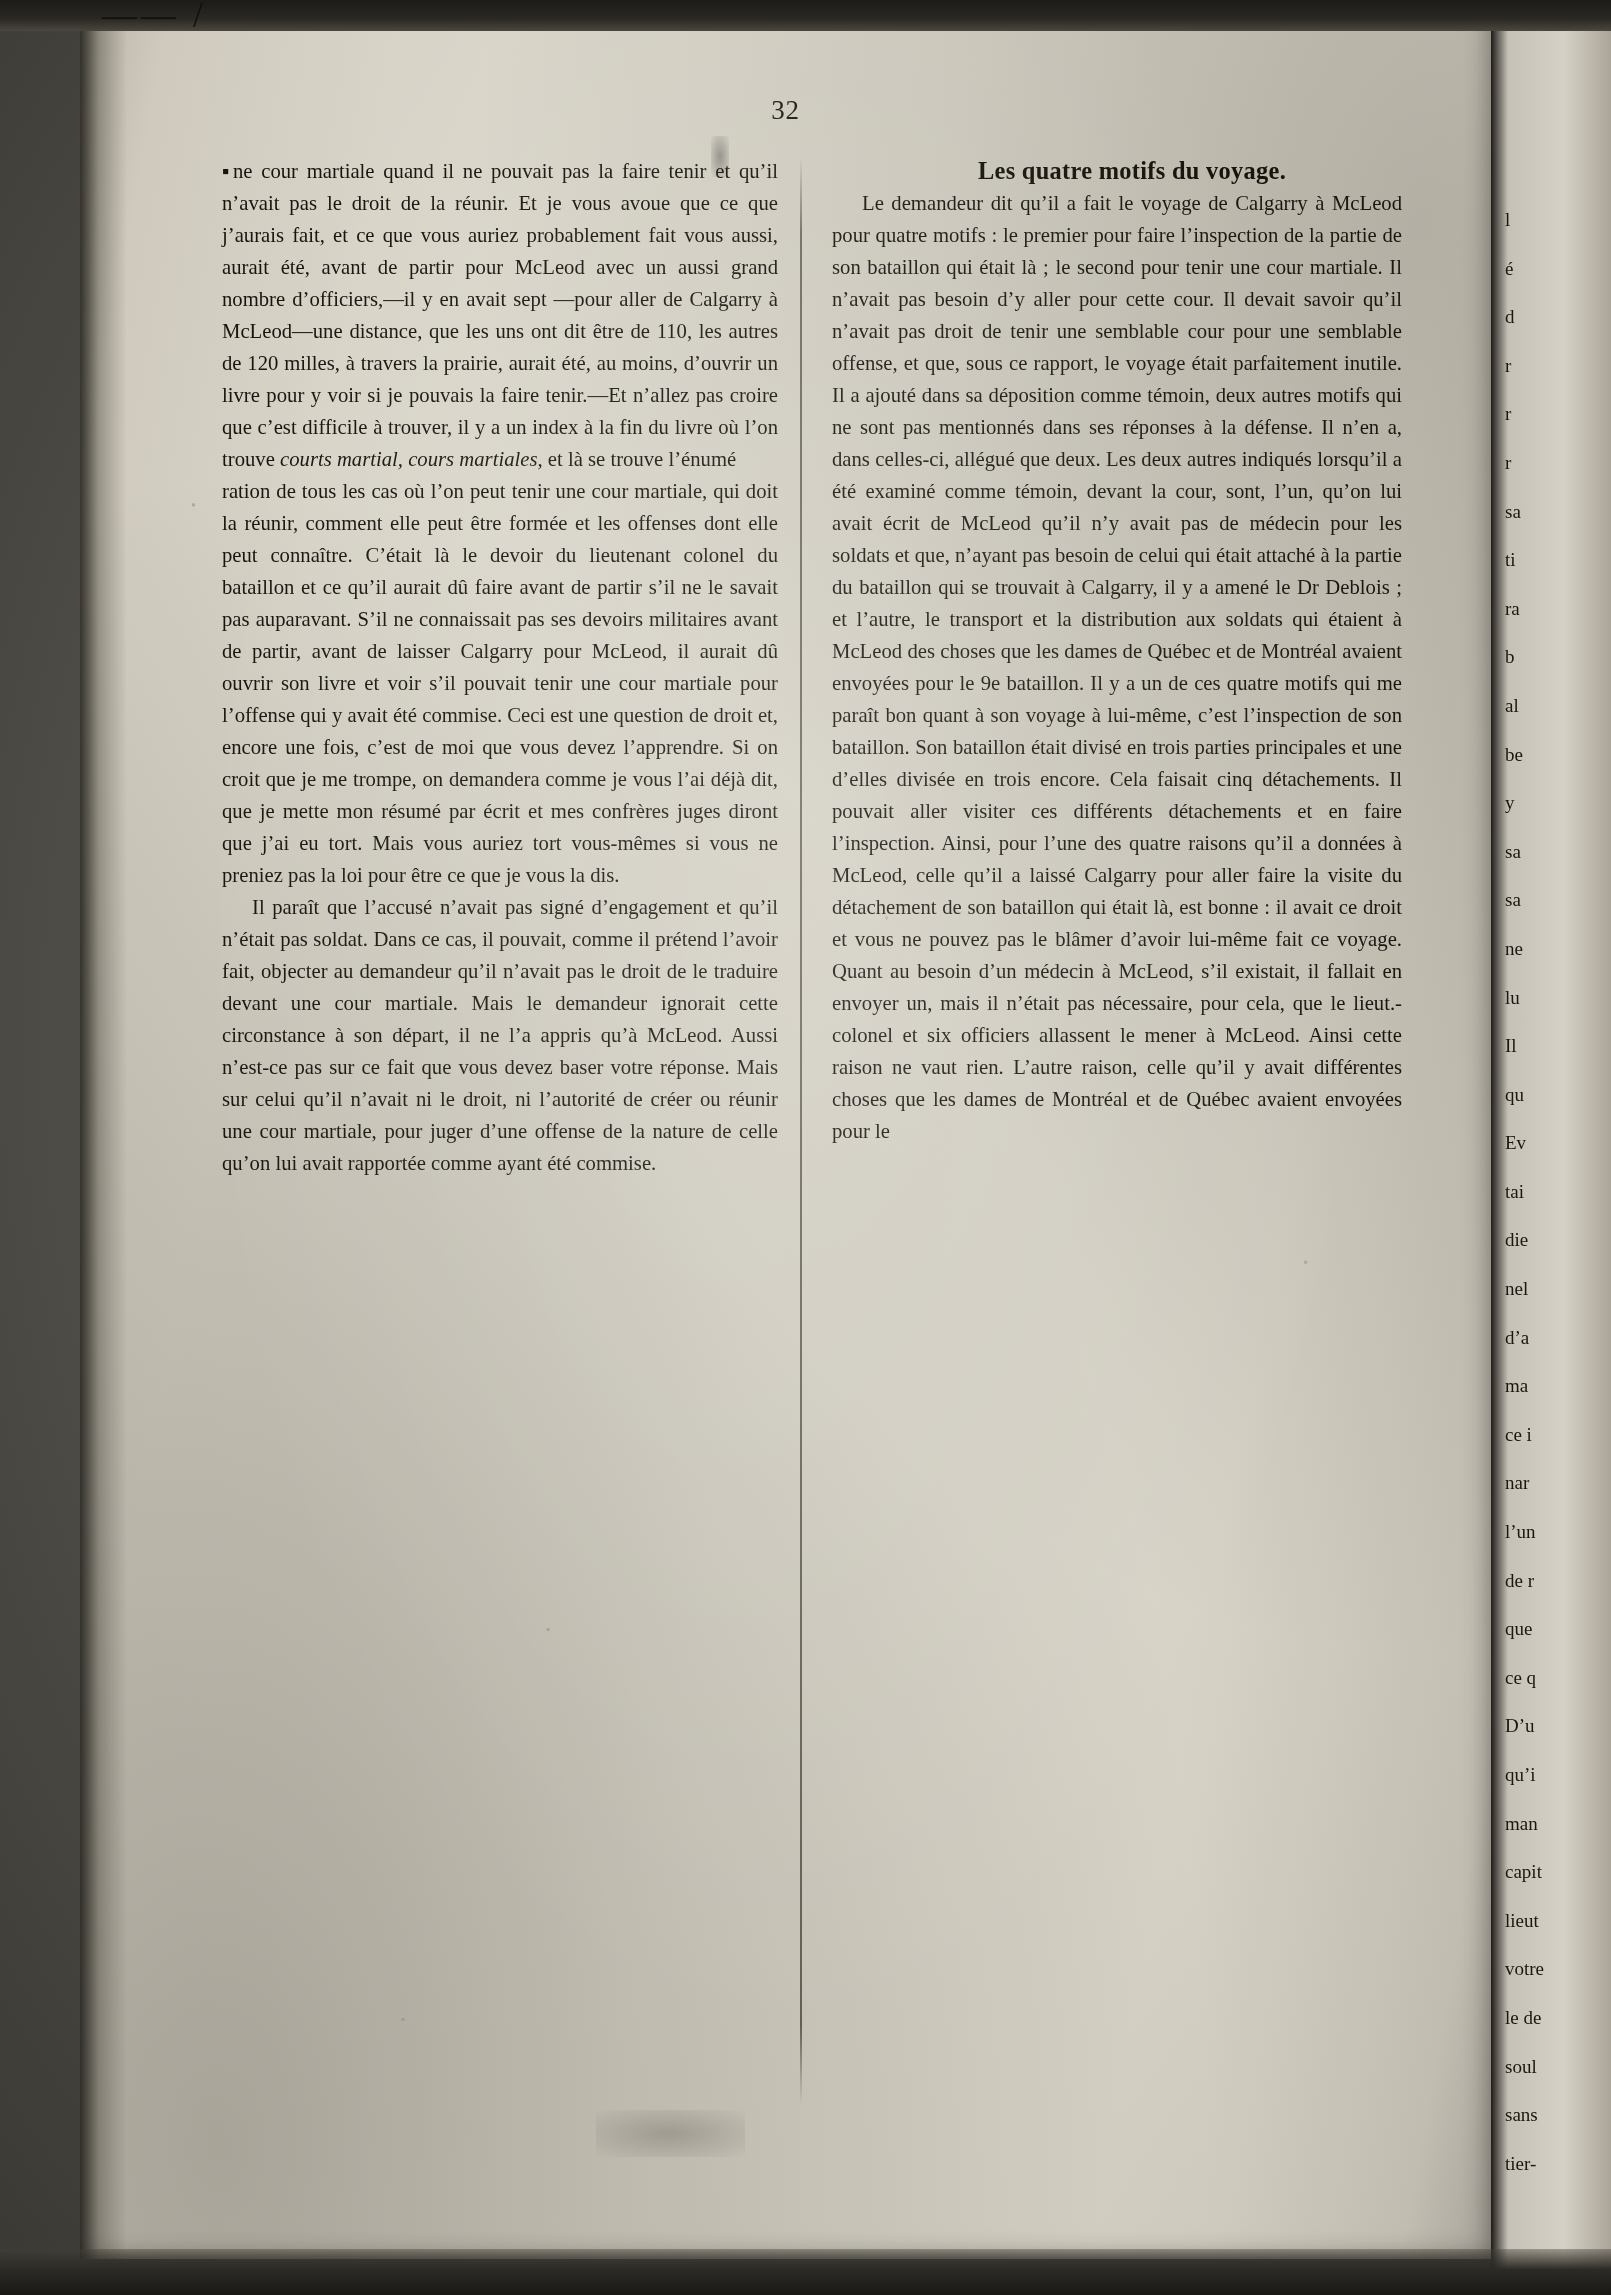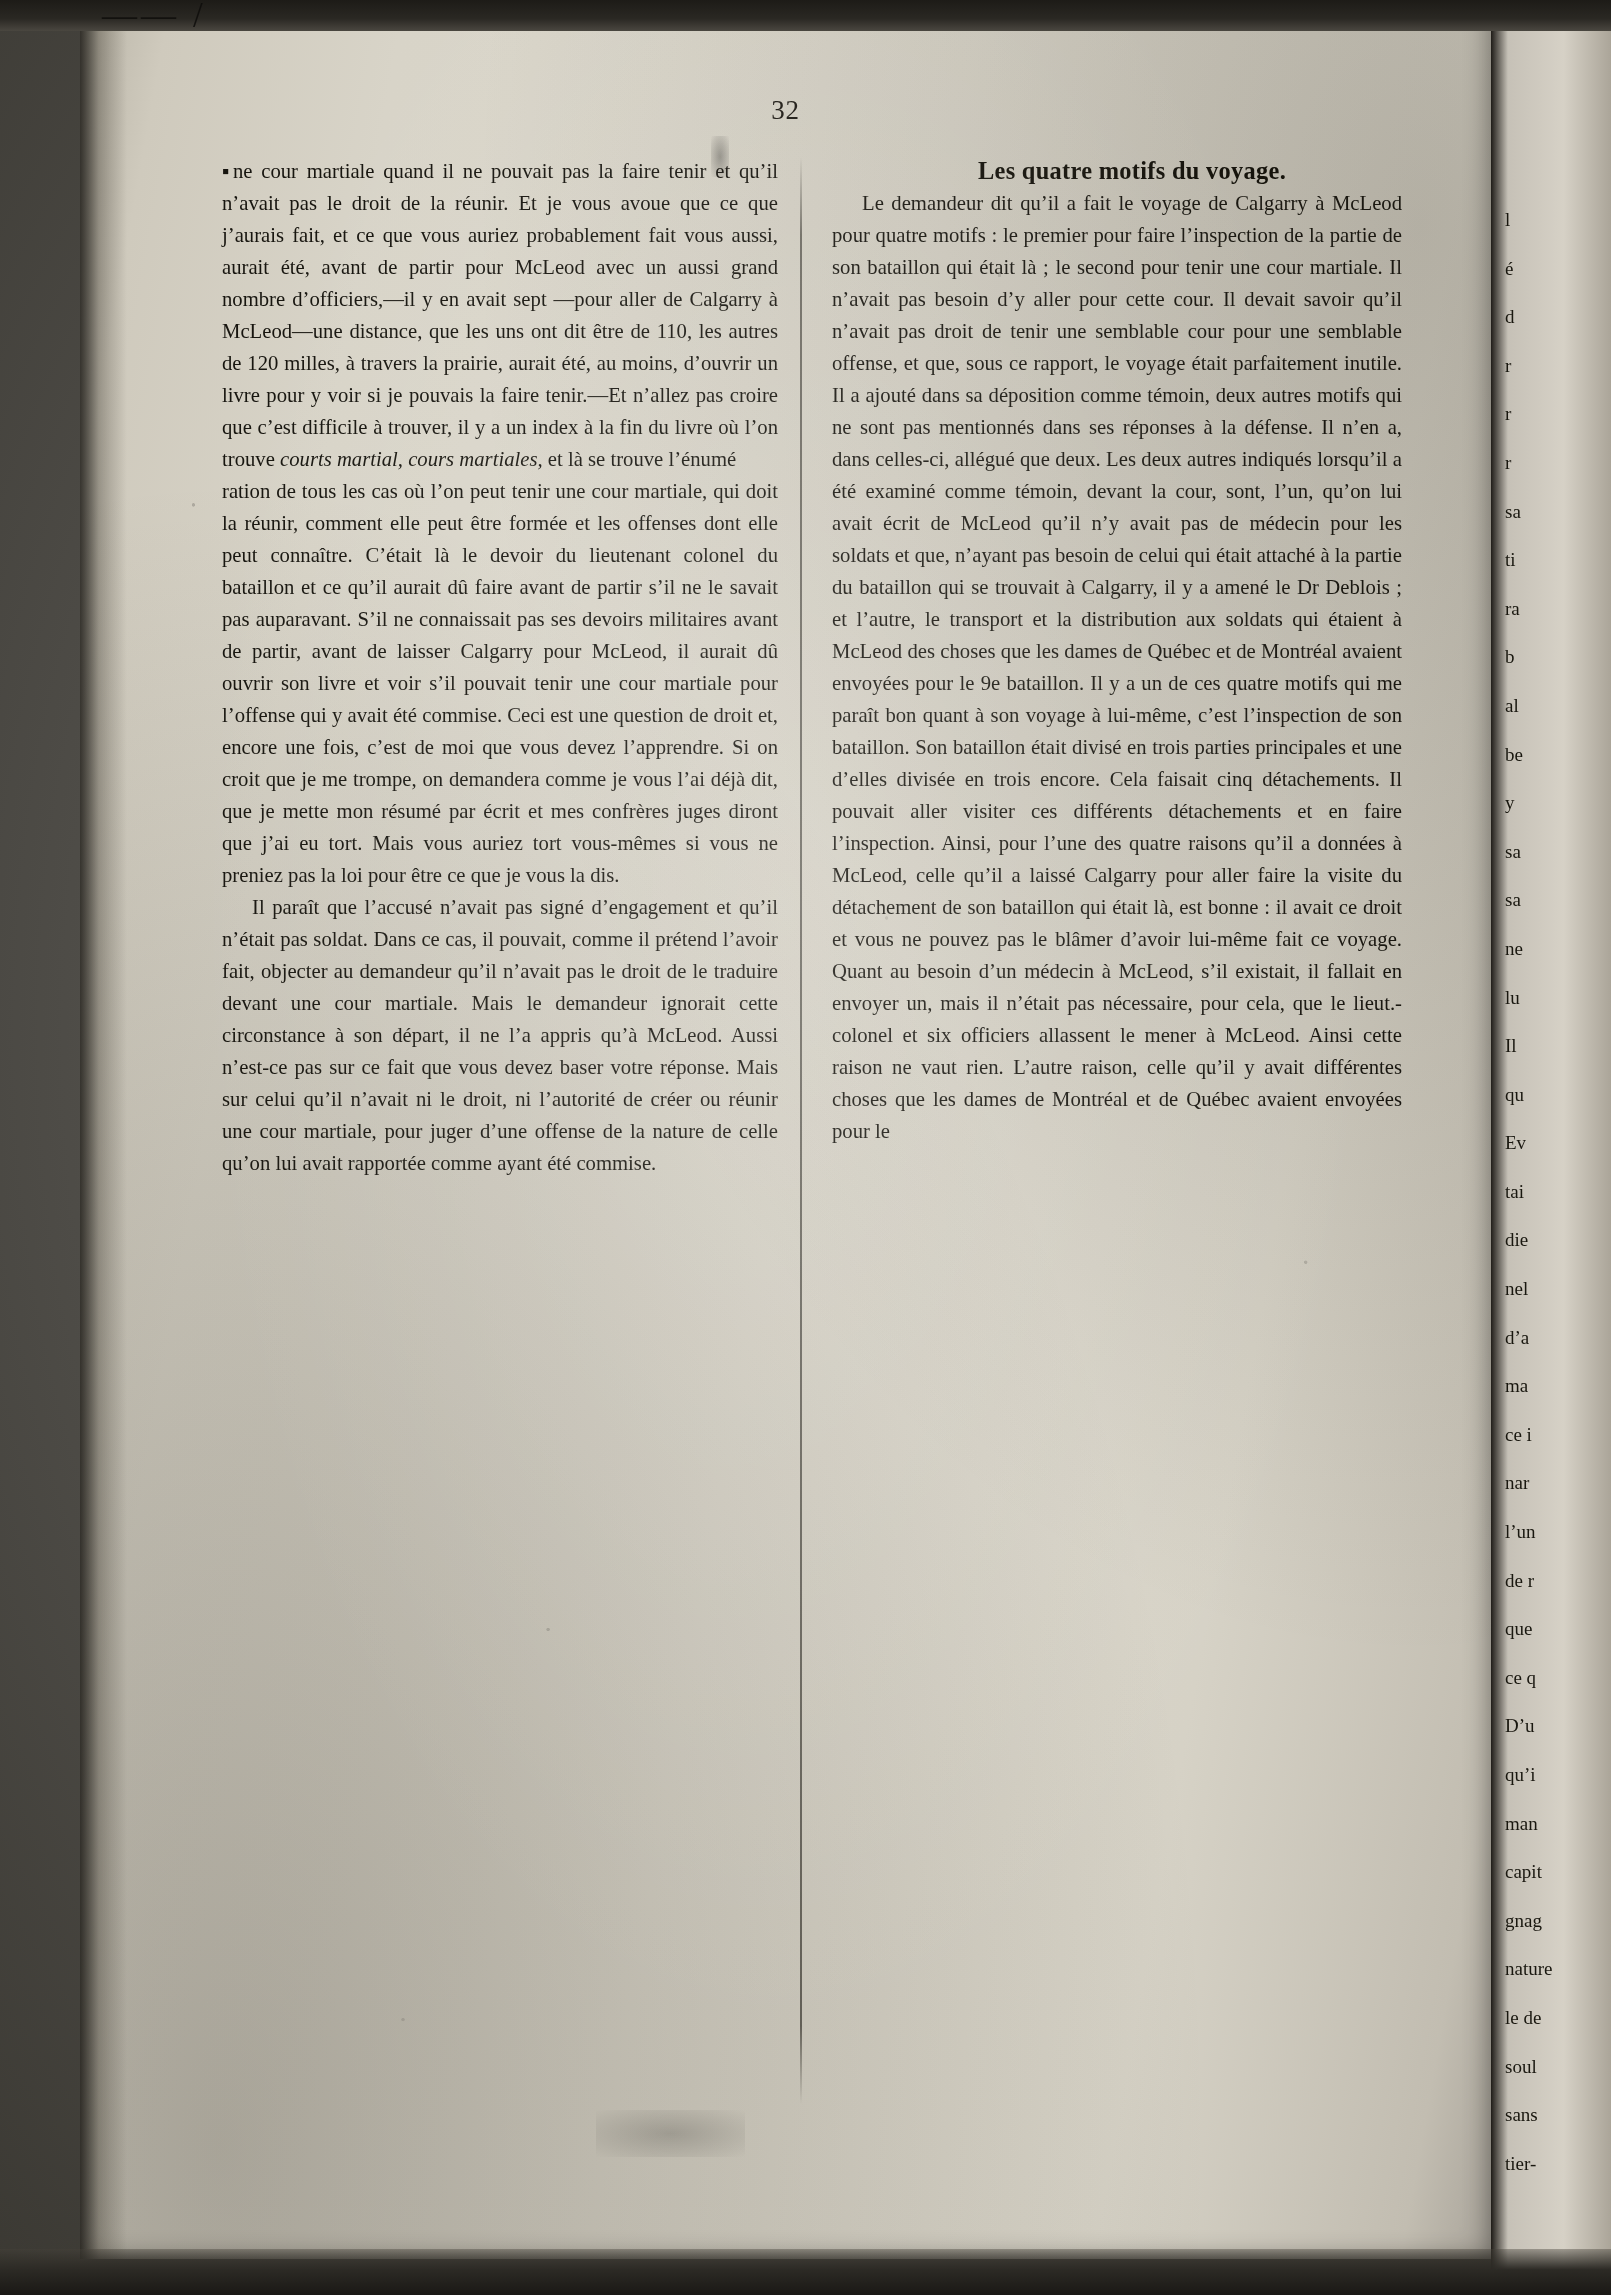--- a/index.html
+++ b/index.html
@@ -255,22 +255,22 @@
   <p>ce i</p>
   <p>nar</p>
   <p>l’un</p>
   <p>de r</p>
   <p>que</p>
   <p>ce q</p>
   <p>D’u</p>
   <p>qu’i</p>
   <p>man</p>
   <p>capit</p>
-  <p>gnag</p>
-  <p>nature</p>
+  <p>lieut</p>
+  <p>votre</p>
   <p>le de</p>
   <p>soul</p>
   <p>sans</p>
   <p>tier-</p>
 
 </div>
 
 <div class="top-strip">
   <div class="top-marks">—— /</div>
 </div>

